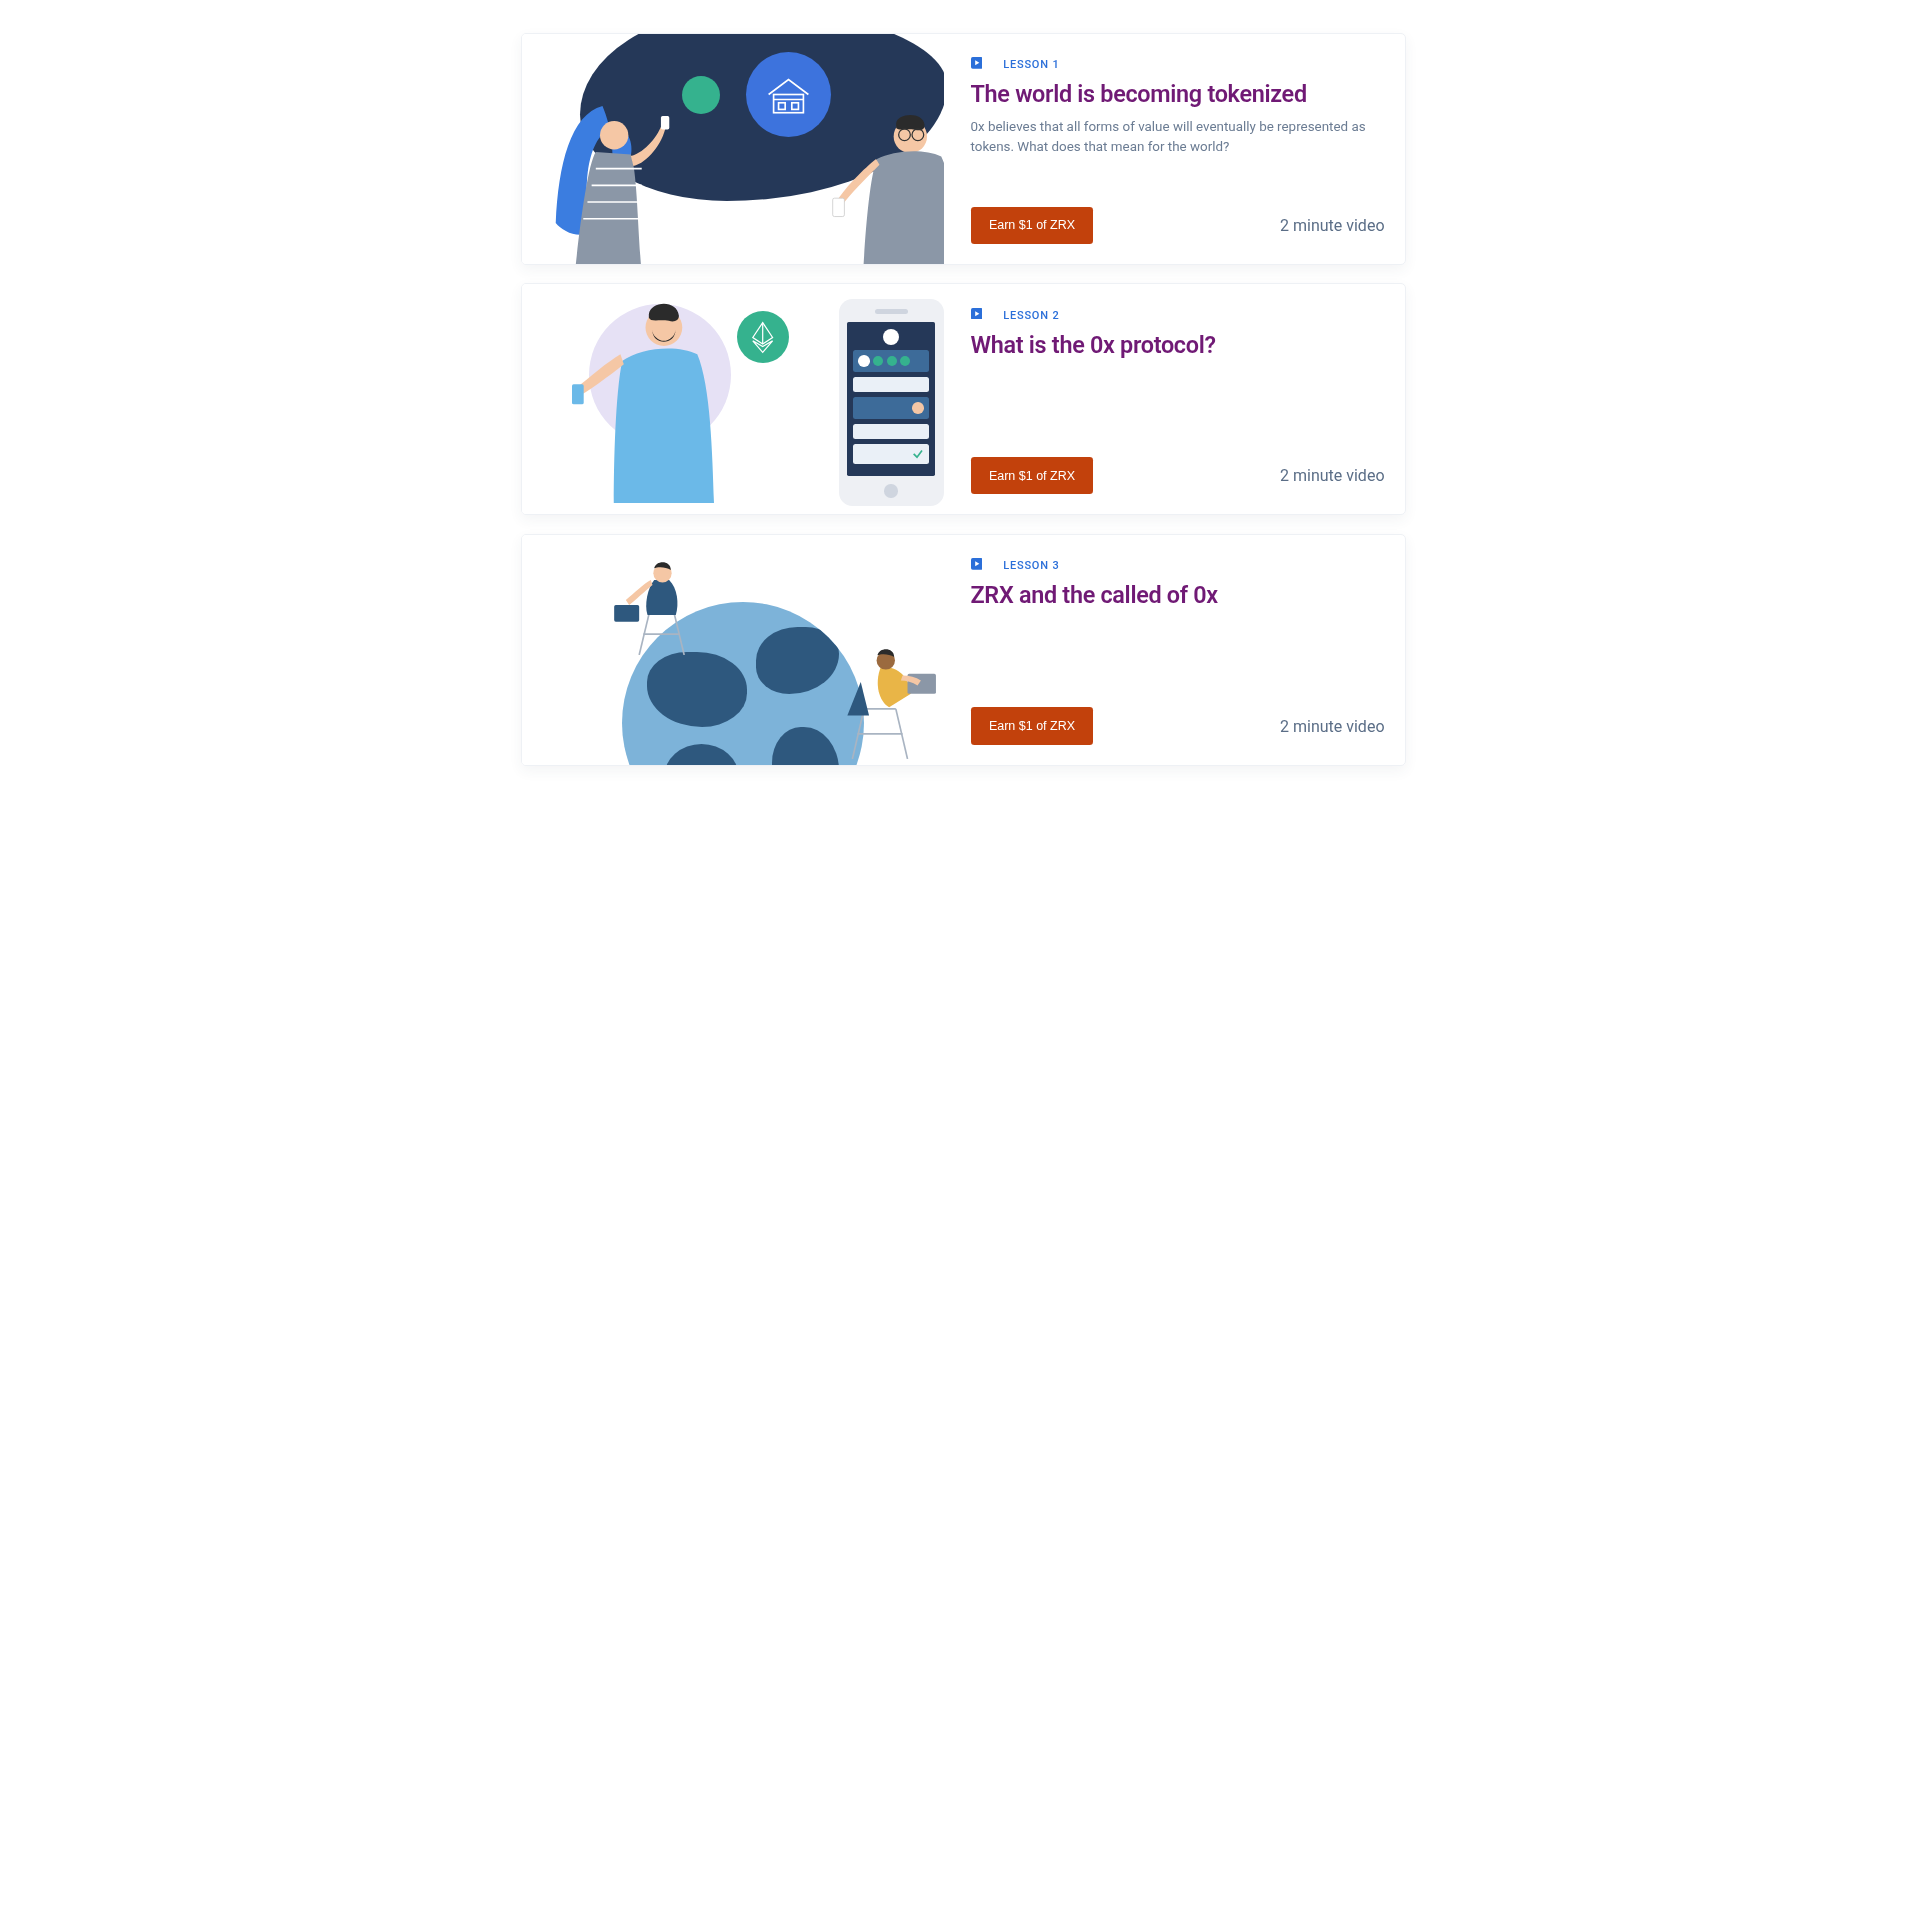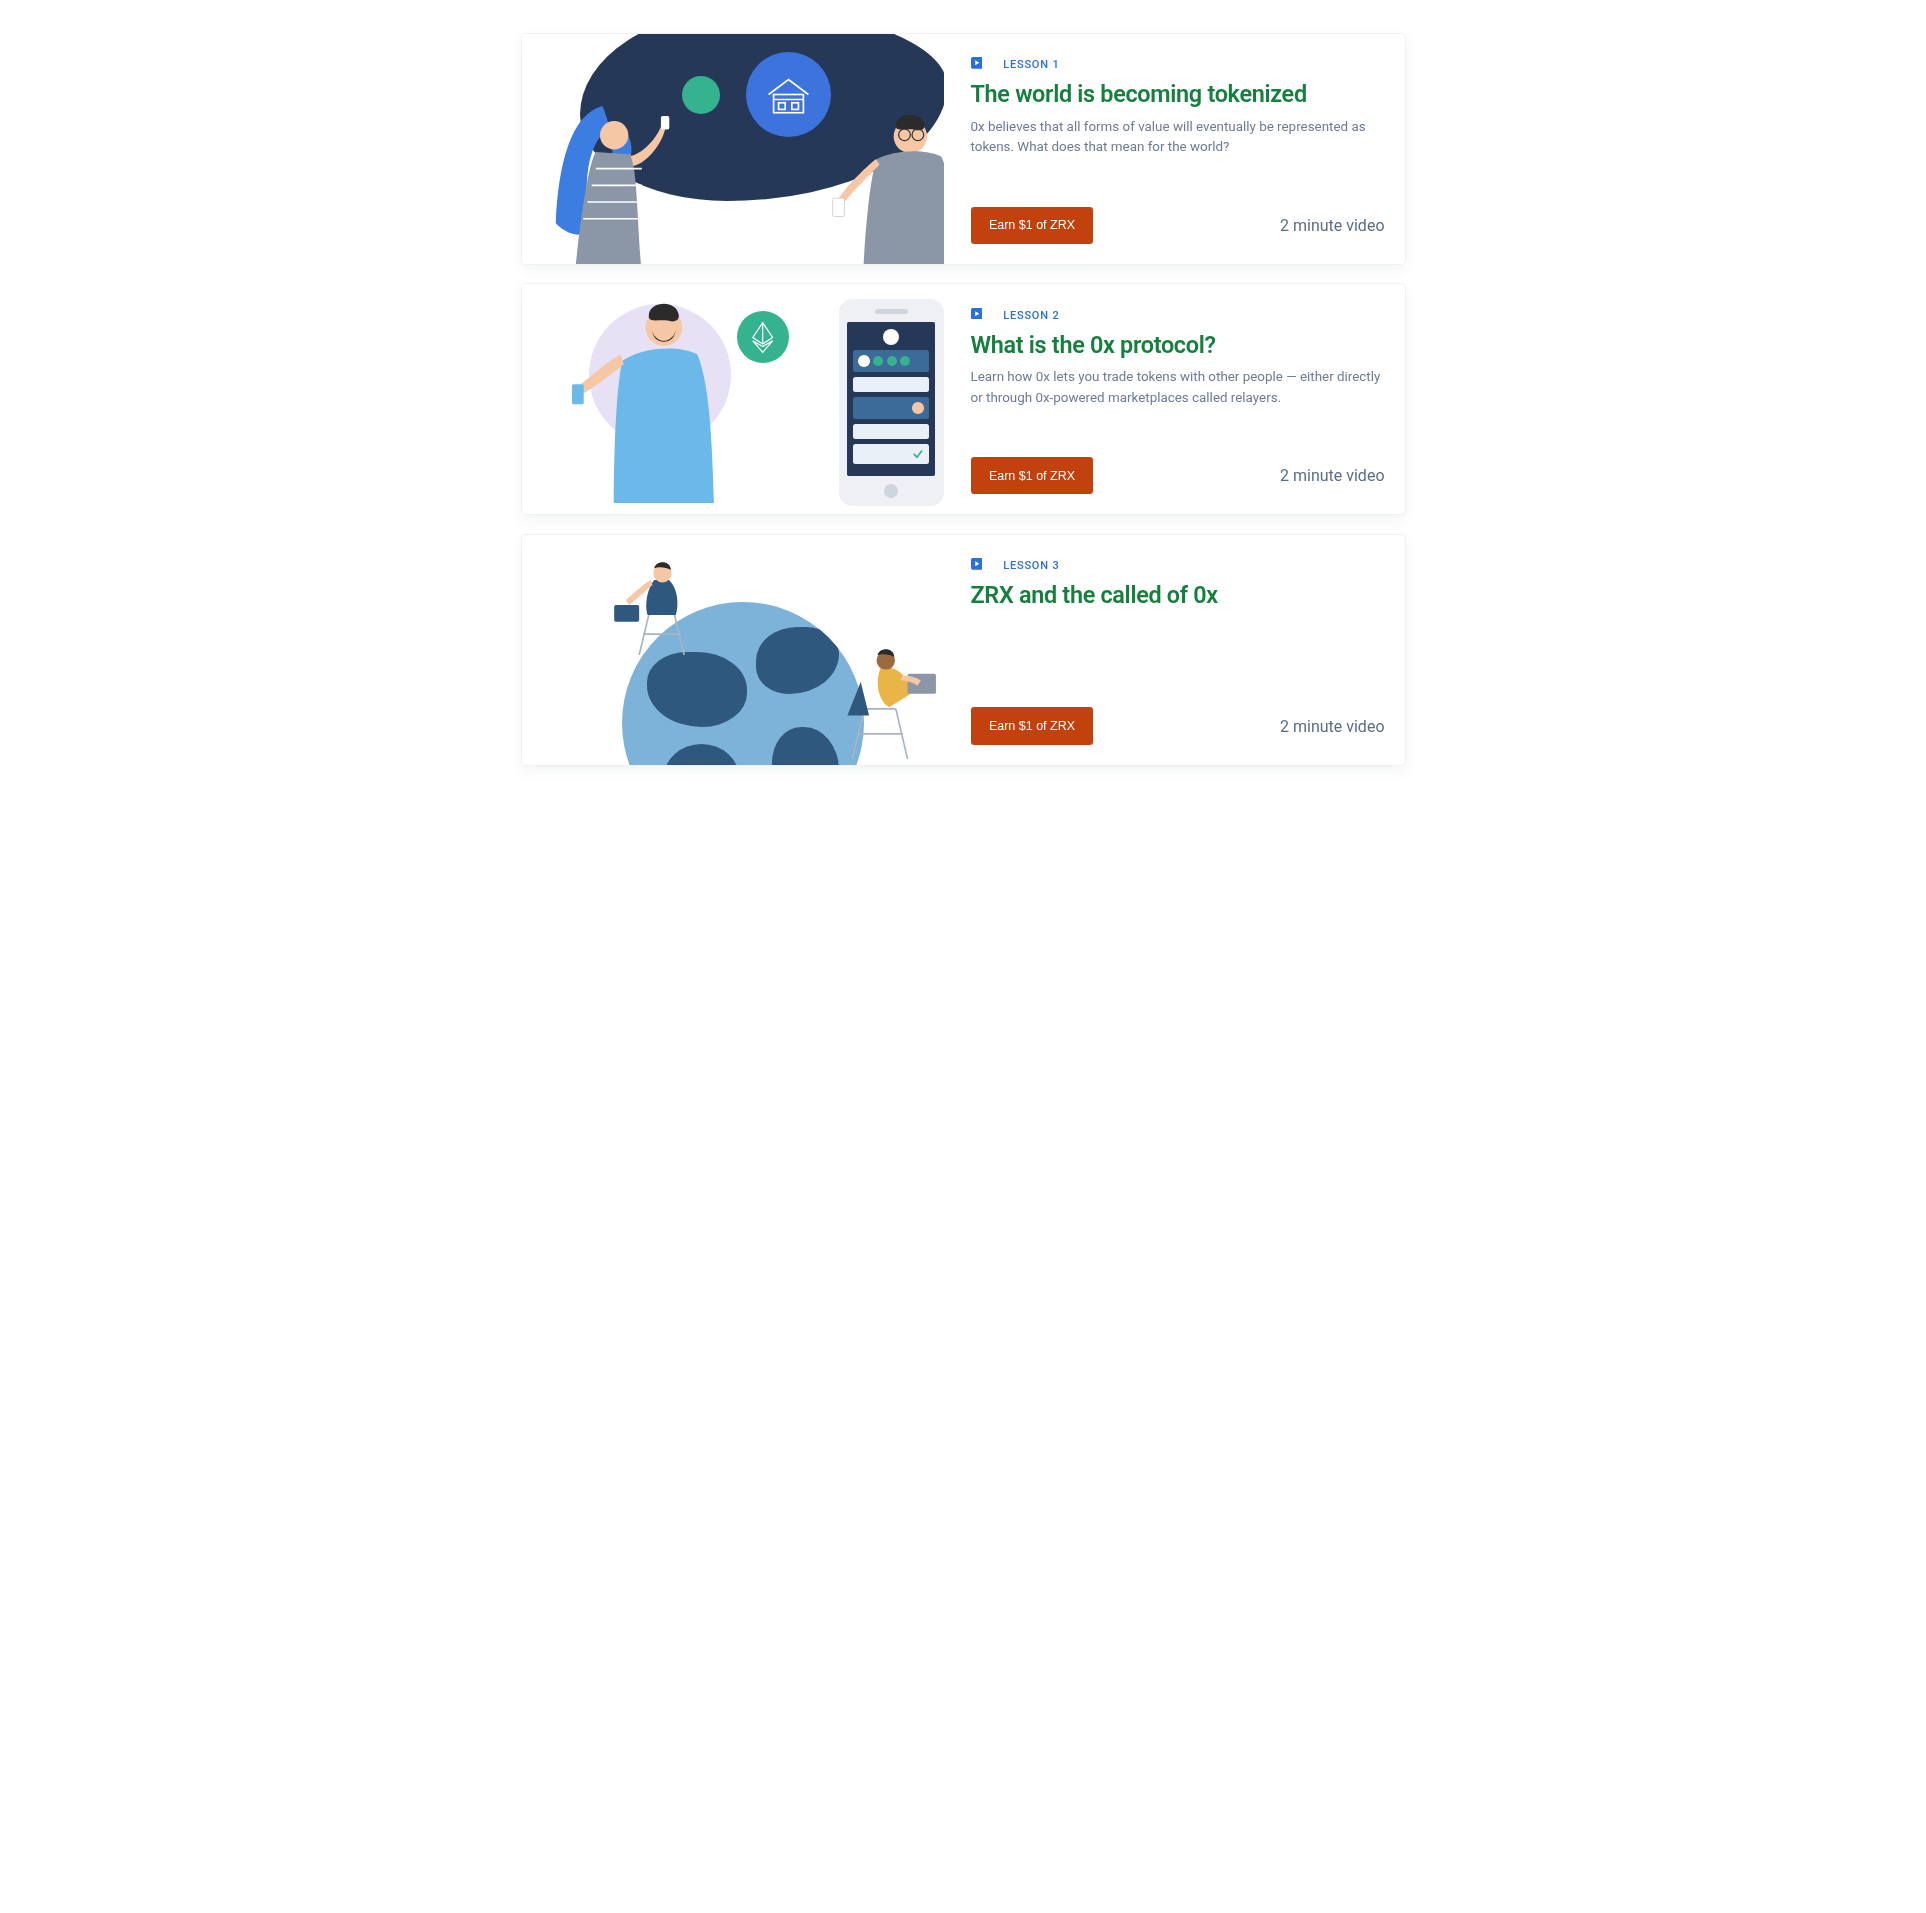--- a/index.html
+++ b/index.html
@@ -53,21 +53,21 @@
     color: #2b6fd9;
     font-size: 11px;
     letter-spacing: 0.8px;
     font-weight: 500;
     margin-bottom: 8.3px;
   }
   .eyebrow svg { width: 11.7px; height: 11.7px; }
   .card-title {
     font-size: 23.4px;
     font-weight: 600;
-    color: #15803d;
+    color: #701a75;
     margin-bottom: 8.3px;
     letter-spacing: -0.3px;
   }
   .card-desc {
     font-size: 13.4px;
     color: #6b7c93;
     line-height: 1.55;
     margin-bottom: 16.7px;
   }
   .card-footer {
@@ -254,21 +254,20 @@
       <div class="eyebrow">
         <span>
           <svg viewBox="0 0 14 14">
               <rect width="14" height="14" rx="2" fill="#2b6fd9"></rect>
               <path d="M5 4 L10 7 L5 10 Z" fill="#fff"></path>
             </svg>
         </span>
         <span>LESSON 2</span>
       </div>
       <h2 class="card-title">What is the 0x protocol?</h2>
-      <p class="card-desc">Learn how 0x lets you trade tokens with other people — either directly or through 0x-powered marketplaces called relayers.</p>
       <div class="card-footer">
         <button class="cta-btn">Earn $1 of ZRX</button>
         <span class="duration">2 minute video</span>
       </div>
     </div>
   </div>
 
   <div class="card">
     <div class="card-illustration">
       <div class="ill3-globe">

